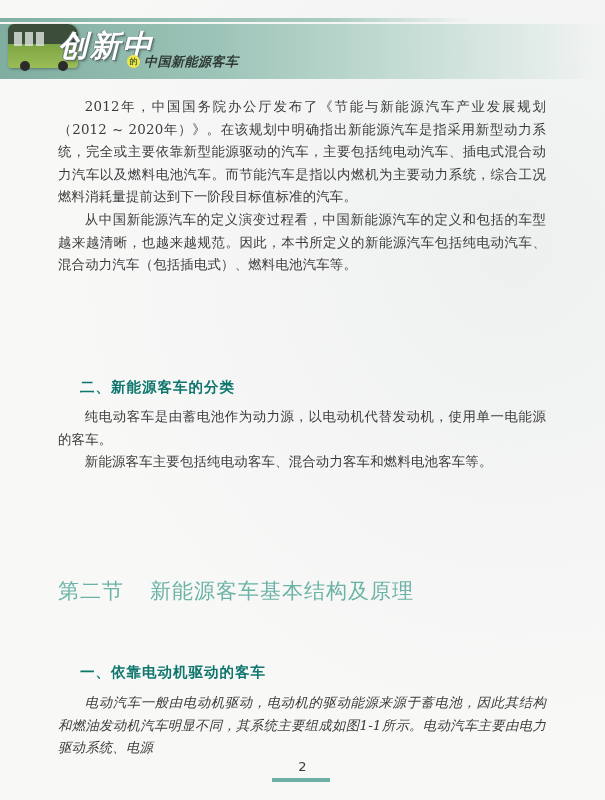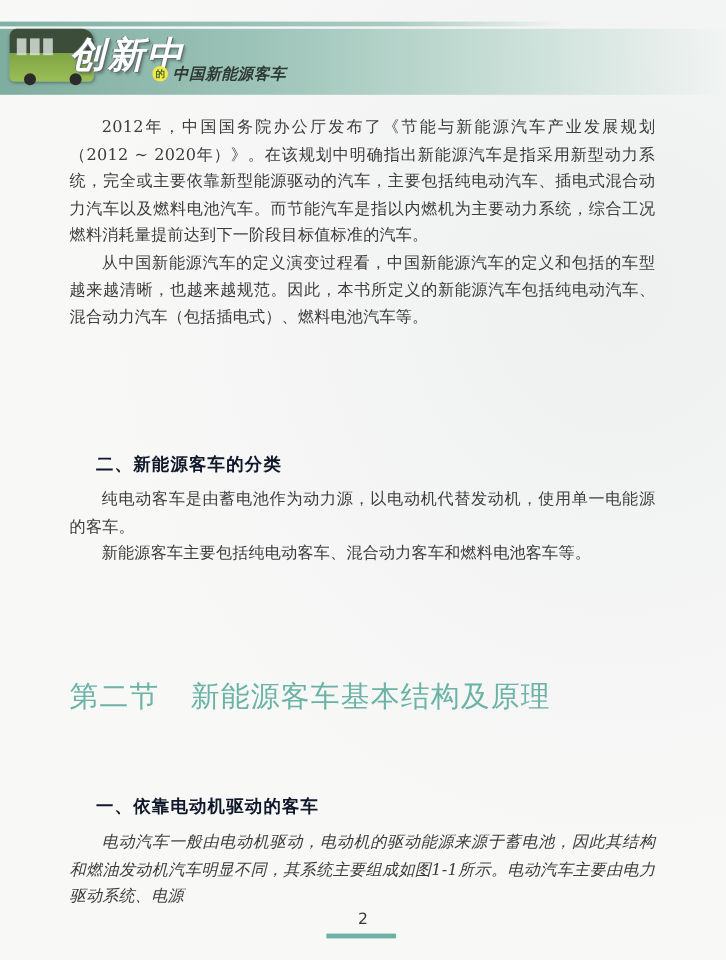--- a/index.html
+++ b/index.html
@@ -58,26 +58,26 @@
     .content {
       position: absolute; left: 58px; top: 96px; width: 488px;
     }
     p.para {
       margin: 0; font-size: 13.4px; line-height: 22.6px; letter-spacing: 0.2px;
       text-align: justify; color: #3c3c3c;
     }
     p.indent { text-indent: 2em; }
     .h2 {
       position: absolute; left: 80px;
-      font-family: "DejaVu Sans", sans-serif; font-size: 14.5px; color: #0f172a; font-weight: bold;
+      font-family: "DejaVu Sans", sans-serif; font-size: 14.5px; color: #0f766e; font-weight: bold;
       letter-spacing: 1px;
     }
     .section-title {
-      position: absolute; left: 58px; top: 564px;
-      font-family: "DejaVu Sans", sans-serif; font-size: 24px; color: #6bb3a6; letter-spacing: 1px;
+      position: absolute; left: 58px; top: 577px;
+      font-family: "DejaVu Sans", sans-serif; font-size: 21px; color: #6bb3a6; letter-spacing: 1px;
     }
     .section-title .gap { display: inline-block; width: 26px; }
     .page-number {
       position: absolute; left: 0; width: 605px; top: 759px; text-align: center;
       font-family: "DejaVu Sans", sans-serif; font-size: 13px; color: #3a3a3a;
     }
     .page-underline {
       position: absolute; left: 272px; top: 778px; width: 58px; height: 4px; background: #6fb0a5;
     }
   </style>

